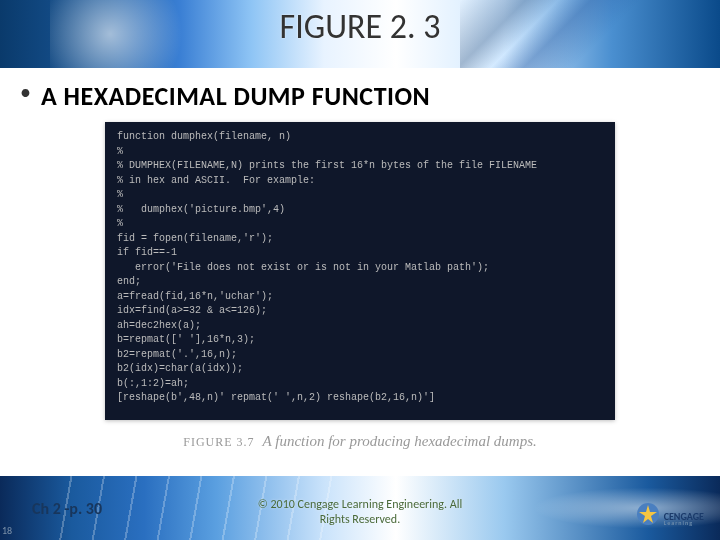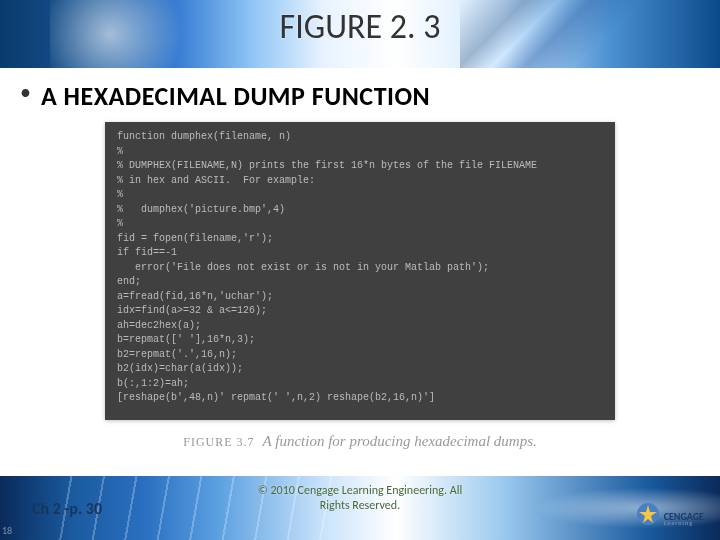--- a/index.html
+++ b/index.html
@@ -67,21 +67,21 @@
     font-weight: bold;
     color: #000;
     letter-spacing: 0.5px;
   }
   .code-box {
     position: absolute;
     top: 122px;
     left: 105px;
     width: 510px;
     height: 298px;
-    background: #404040;
+    background: #0f172a;
     box-shadow: 0 1px 4px rgba(0,0,0,0.25);
     padding: 8px 12px;
   }
   .code-content {
     font-family: "Courier New", monospace;
     font-size: 10px;
     color: #bbb;
     line-height: 1.45;
     white-space: pre;
   }
@@ -136,21 +136,21 @@
     position: absolute;
     left: 32px;
     bottom: 22px;
     font-size: 16px;
     font-weight: bold;
     color: #18365c;
     z-index: 10;
   }
   .copyright {
     position: absolute;
-    bottom: 28px;
+    bottom: 14px;
     left: 0;
     width: 100%;
     text-align: center;
     font-size: 12px;
     color: #4a6a3a;
     z-index: 10;
     line-height: 1.2;
     text-shadow: 0 0 3px rgba(255,255,255,0.5);
   }
   .logo {

